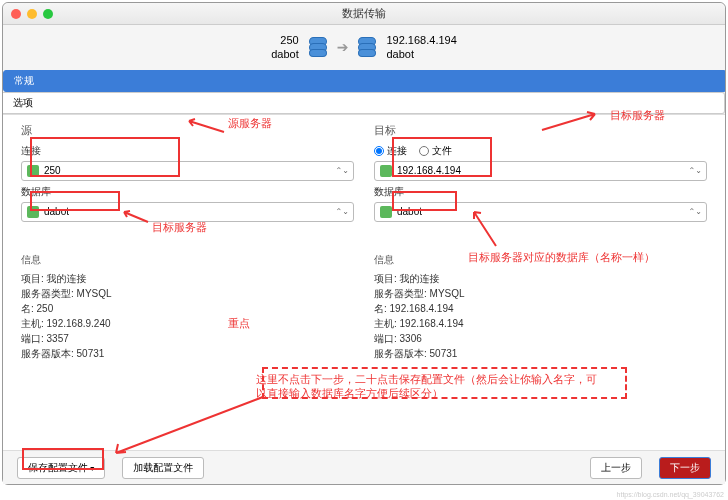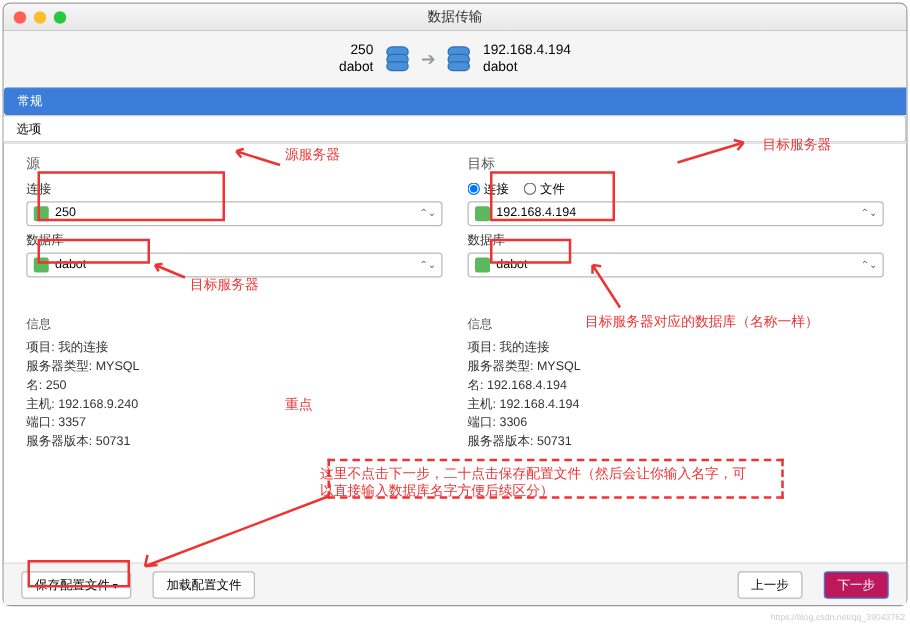--- a/index.html
+++ b/index.html
@@ -31,21 +31,21 @@
 .select::after { content: "⌃⌄"; position: absolute; right: 4px; font-size: 8px; color: #666; line-height: 0.5; }
 .gicon { width: 12px; height: 12px; background: #5cb85c; border-radius: 2px; margin-right: 5px; display: inline-flex; }
 .radios { display: flex; gap: 12px; font-size: 10px; margin-bottom: 3px; }
 .radios label { display: flex; align-items: center; gap: 3px; }
 .radios input { width: 10px; height: 10px; }
 .info { margin-top: 30px; font-size: 10px; color: #333; line-height: 1.5; }
 .info-title { color: #555; margin-bottom: 4px; }
 .footer { height: 34px; border-top: 1px solid #ddd; background: #f5f5f5; display: flex; align-items: center; padding: 0 14px; gap: 17px; }
 .btn { font-size: 10px; padding: 3px 10px; border: 1px solid #bbb; border-radius: 3px; background: #fff; cursor: pointer; }
 .btn.dd::after { content: " ▾"; font-size: 8px; }
-.btn.primary { background: #be185d; color: #fff; border-color: #3b7dd8; }
+.btn.primary { background: #b91c1c; color: #fff; border-color: #3b7dd8; }
 .spacer { flex: 1; }
 .anno { position: absolute; color: #e33; font-size: 11px; font-weight: 500; pointer-events: none; }
 .redbox { position: absolute; border: 2px solid #e33; pointer-events: none; }
 .redbox.dash { border-style: dashed; }
 .redarrow { position: absolute; pointer-events: none; }
 .watermark { position: absolute; bottom: 2px; right: 4px; font-size: 7px; color: #ccc; }
 </style>
 </head>
 <body>
 

